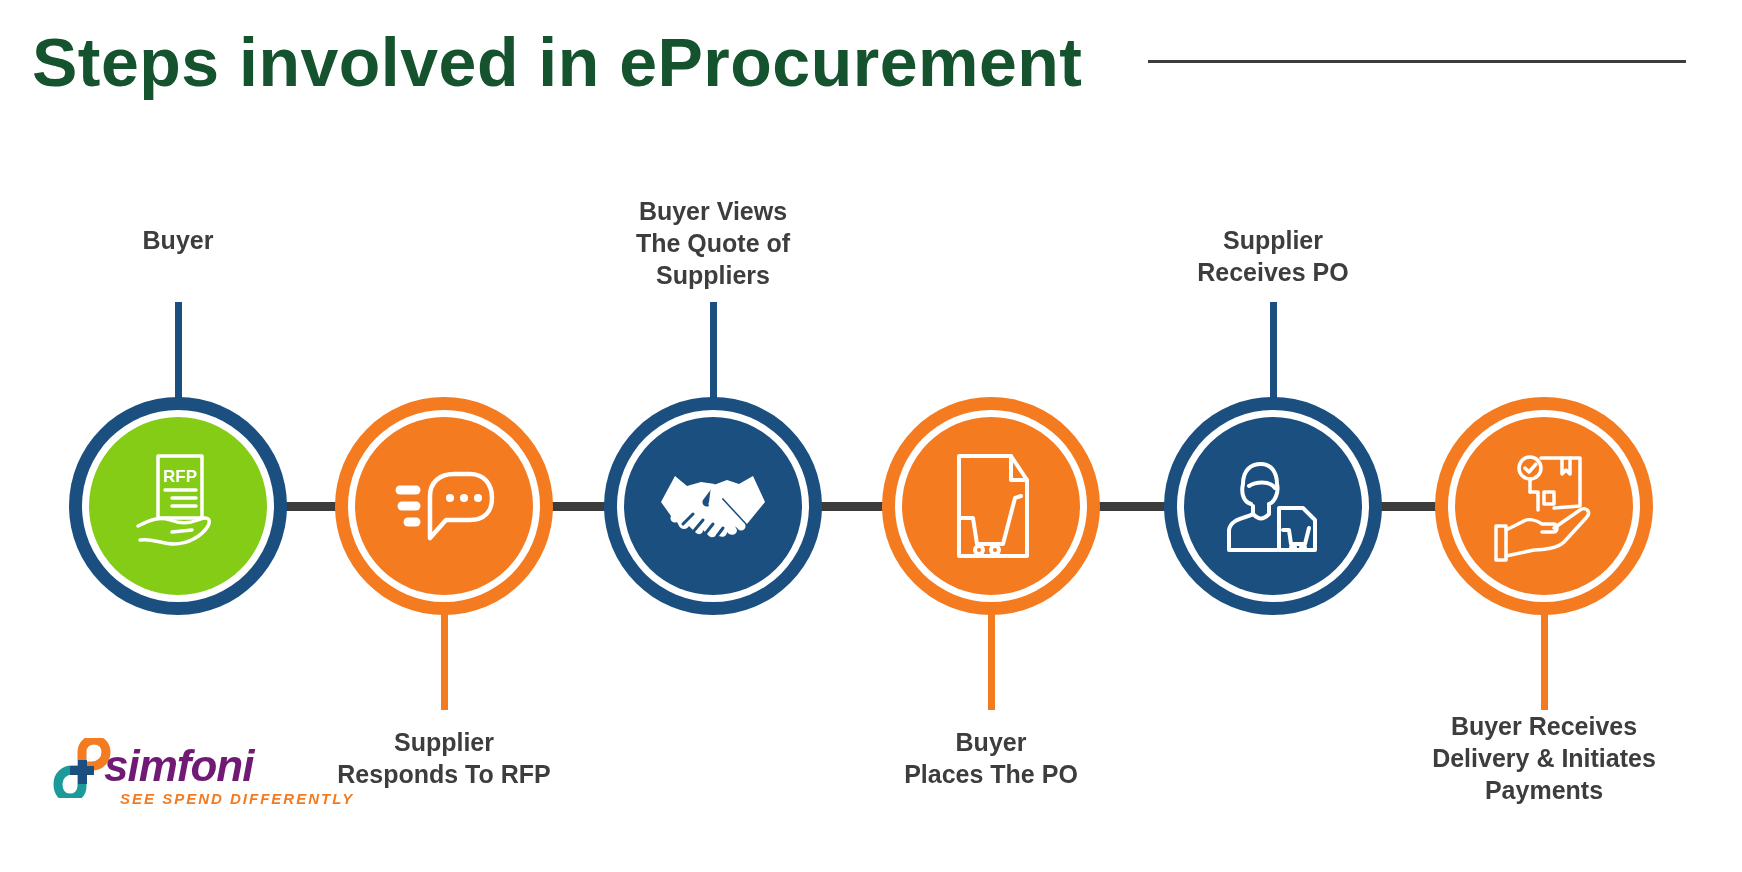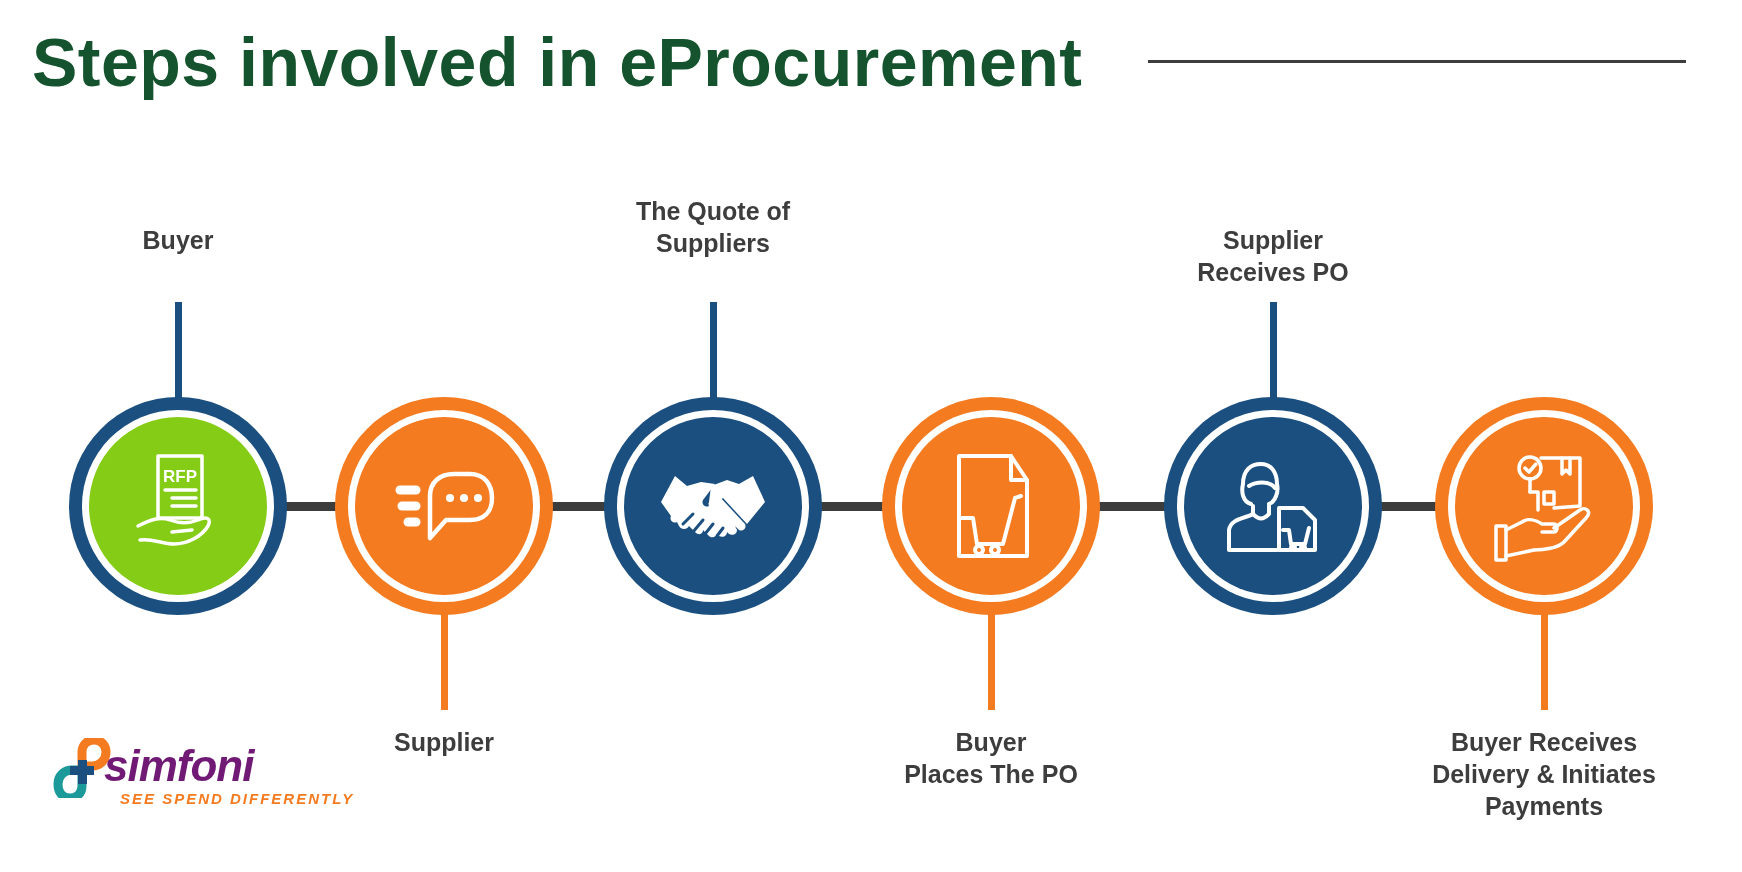--- a/index.html
+++ b/index.html
@@ -69,33 +69,35 @@
       <line x1="24" y1="76" x2="32" y2="76" stroke-width="9"></line>
       <path d="M46 92 L46 50 C46 36 56 28 70 28 L86 28 C100 28 108 38 108 52 C108 66 100 74 86 74 L62 74 Z"></path>
       <circle cx="66" cy="52" r="4" fill="#ffffff" stroke="none"></circle>
       <circle cx="80" cy="52" r="4" fill="#ffffff" stroke="none"></circle>
       <circle cx="94" cy="52" r="4" fill="#ffffff" stroke="none"></circle>
     </svg>
   </div>
 </div>
 <div class="label" style="left:294px;top:726px;">
   <span>Supplier</span>
+  <span>Responds To RFP</span>
 </div>
 
 <div class="node" style="left:604px;background:#1a4f7f;">
   <div class="gap"></div>
   <div class="fill" style="background:#1a4f7f;">
     <svg viewBox="0 0 120 120">
       <path d="M8 56 L22 30 L34 40 L48 36 L62 38 L50 54 C48 58 52 62 56 60 L66 50 L92 78 C94 82 90 86 86 84 L82 80 L84 84 C84 88 80 90 76 88 L74 86 C74 90 70 92 66 90 L64 88 C62 92 58 92 56 90 L50 84 C50 88 46 90 42 86 L36 80 C34 84 28 84 26 80 L24 76 C20 78 16 74 18 70 Z" fill="#ffffff"></path>
       <path d="M58 40 L74 34 L86 38 L100 30 L112 56 L94 78 L70 52 L60 60 C58 62 54 60 56 56 Z" fill="#ffffff"></path>
       <path d="M30 78 L40 68 M40 86 L50 74 M52 88 L60 78 M64 90 L70 82" stroke="#1a4f7f" stroke-width="3" fill="none" stroke-linecap="round"></path>
     </svg>
   </div>
 </div>
 <div class="label" style="left:563px;top:195px;">
+  <span>Buyer Views</span>
   <span>The Quote of</span>
   <span>Suppliers</span>
 </div>
 
 <div class="node" style="left:882px;background:#f47b20;">
   <div class="gap"></div>
   <div class="fill" style="background:#f47b20;">
     <svg viewBox="0 0 120 120" fill="none" stroke="#ffffff" stroke-width="4" stroke-linejoin="round" stroke-linecap="round">
       <path d="M28 10 L80 10 L96 34 L96 110 L28 110 Z"></path>
       <path d="M80 10 L80 34 L96 34"></path>
@@ -140,21 +142,21 @@
       <path d="M57 12 L96 12 L96 60 L70 62"></path>
       <path d="M78 12 L78 28 L82 24 L86 28 L86 12"></path>
       <rect x="60" y="46" width="10" height="12"></rect>
       <path d="M46 46 L54 46 L54 64"></path>
       <rect x="12" y="80" width="10" height="34"></rect>
       <path d="M22 84 L38 76 C44 72 52 74 58 78 L70 78 C74 78 74 86 70 86 L58 86"></path>
       <path d="M70 82 L96 64 C102 60 108 66 102 72 L80 96 C74 102 60 104 50 104 L22 110"></path>
     </svg>
   </div>
 </div>
-<div class="label" style="left:1394px;top:726px;">
+<div class="label" style="left:1394px;top:710px;">
   <span>Buyer Receives</span>
   <span>Delivery &amp; Initiates</span>
   <span>Payments</span>
 </div>
 
 <div class="logo">
   <svg width="60" height="60" viewBox="0 0 60 60" style="position:absolute;left:0;top:0;">
     <path d="M30 32 L30 14 C30 6 36 2 42 2 C50 2 54 8 54 14 C54 22 48 28 40 28 L30 28" fill="none" stroke="#f47b20" stroke-width="9"></path>
     <path d="M30 30 L30 48 C30 56 24 60 18 60 C10 60 6 54 6 46 C6 38 12 32 20 32 L30 32" fill="none" stroke="#1c9a9a" stroke-width="9"></path>
     <rect x="26" y="22" width="9" height="24" fill="#1a4f7f"></rect>

